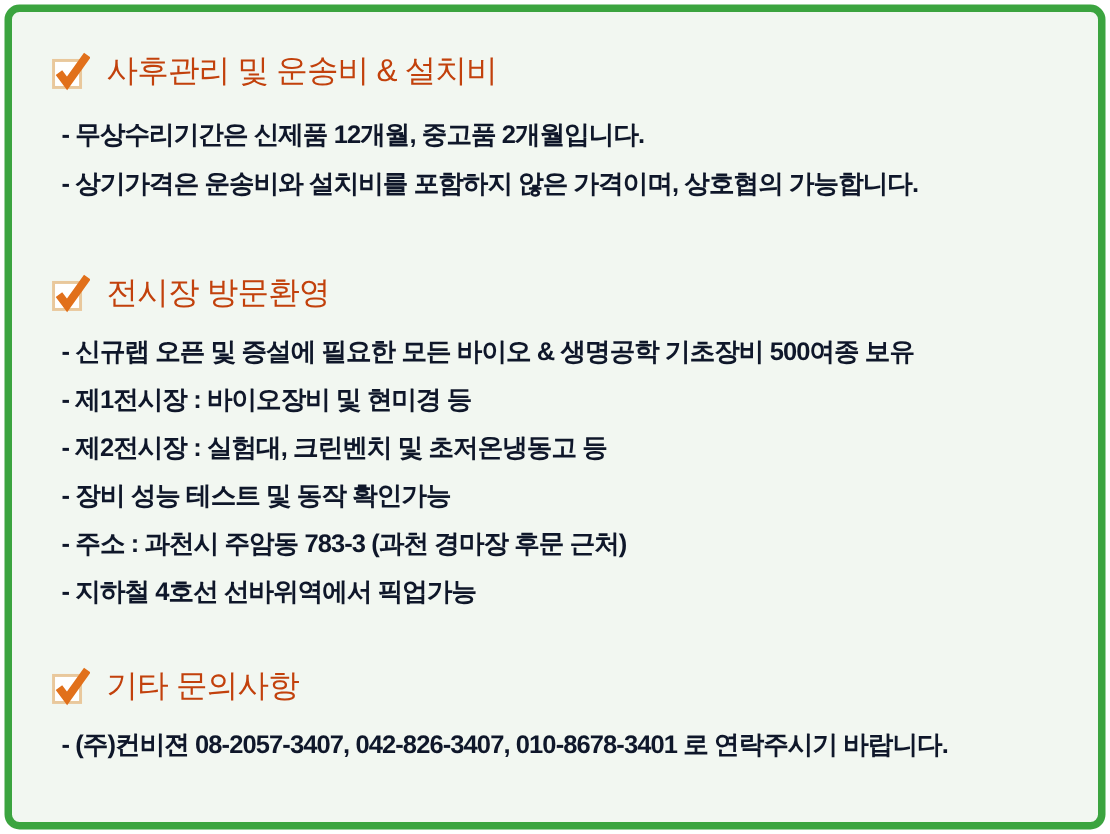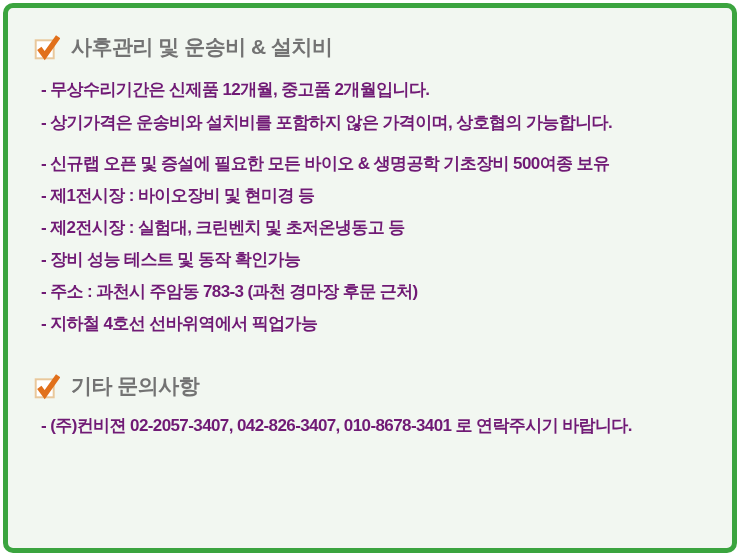--- a/index.html
+++ b/index.html
@@ -22,40 +22,40 @@
   }
   .section-header {
     display: flex;
     align-items: center;
     gap: 11px;
     padding-left: 25px;
     height: 30px;
   }
   .section-header .title {
     font-size: 21px;
-    font-weight: bold;
-    color: #737373;
+    font-weight: normal;
+    color: #c2410c;
     letter-spacing: -0.5px;
     white-space: nowrap;
   }
   .checkbox {
     width: 27px;
     height: 27px;
     flex: 0 0 auto;
     display: block;
   }
   .item-list {
     margin: 0;
     padding: 0 10px 0 33px;
     list-style: none;
   }
   .item-list li {
     font-size: 17px;
     font-weight: bold;
-    color: #701a75;
+    color: #0f172a;
     letter-spacing: -0.6px;
     white-space: nowrap;
   }
   #section-aftercare .section-header { margin-top: 24px; }
   #section-aftercare .item-list { margin-top: 11px; }
   #section-aftercare .item-list li { line-height: 33px; }
   #section-showroom .section-header { margin-top: 41px; }
   #section-showroom .item-list { margin-top: 9px; }
   #section-showroom .item-list li { line-height: 32px; }
   #section-contact .section-header { margin-top: 31px; }
@@ -75,36 +75,43 @@
       </svg>
       <span class="title">사후관리 및 운송비 &amp; 설치비</span>
     </div>
     <ul class="item-list">
       <li>- 무상수리기간은 신제품 12개월, 중고품 2개월입니다.</li>
       <li>- 상기가격은 운송비와 설치비를 포함하지 않은 가격이며, 상호협의 가능합니다.</li>
     </ul>
   </section>
 
   <section id="section-showroom">
+    <div class="section-header">
+      <svg class="checkbox" viewBox="0 0 30 30" aria-hidden="true">
+        <rect x="3" y="7" width="20" height="20" fill="#ffffff" stroke="#e9c89c" stroke-width="2.2"></rect>
+        <path d="M7 16 L13 24 L28 3" fill="none" stroke="#e1701b" stroke-width="6"></path>
+      </svg>
+      <span class="title">전시장 방문환영</span>
+    </div>
     <ul class="item-list">
       <li>- 신규랩 오픈 및 증설에 필요한 모든 바이오 &amp; 생명공학 기초장비 500여종 보유</li>
       <li>- 제1전시장 : 바이오장비 및 현미경 등</li>
       <li>- 제2전시장 : 실험대, 크린벤치 및 초저온냉동고 등</li>
       <li>- 장비 성능 테스트 및 동작 확인가능</li>
       <li>- 주소 : 과천시 주암동 783-3 (과천 경마장 후문 근처)</li>
       <li>- 지하철 4호선 선바위역에서 픽업가능</li>
     </ul>
   </section>
 
   <section id="section-contact">
     <div class="section-header">
       <svg class="checkbox" viewBox="0 0 30 30" aria-hidden="true">
         <rect x="3" y="7" width="20" height="20" fill="#ffffff" stroke="#e9c89c" stroke-width="2.2"></rect>
         <path d="M7 16 L13 24 L28 3" fill="none" stroke="#e1701b" stroke-width="6"></path>
       </svg>
       <span class="title">기타 문의사항</span>
     </div>
     <ul class="item-list">
-      <li>- (주)컨비젼 02-2057-3407, 042-826-3407, 010-8678-3401 로 연락주시기 바랍니다.</li>
+      <li>- (주)컨비젼 08-2057-3407, 042-826-3407, 010-8678-3401 로 연락주시기 바랍니다.</li>
     </ul>
   </section>
 
 </div>
 
 </body></html>

